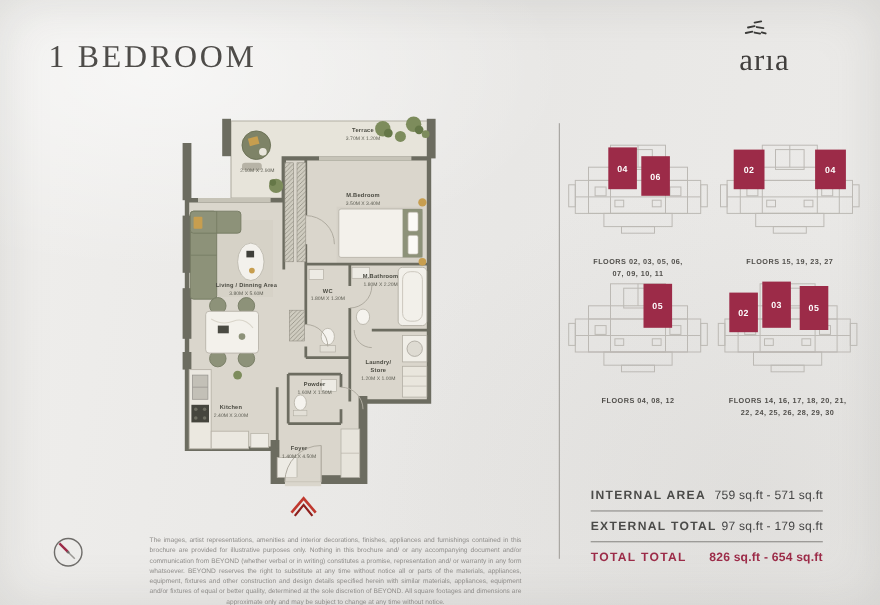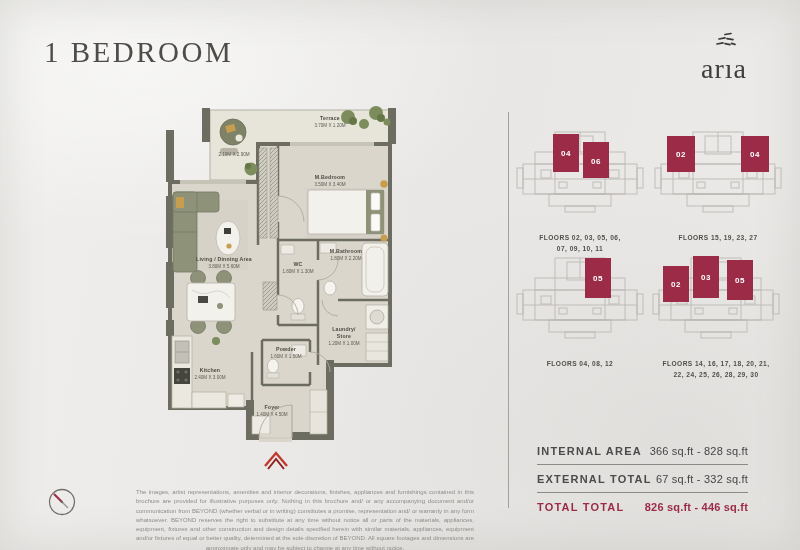--- a/index.html
+++ b/index.html
@@ -14,21 +14,21 @@
       radial-gradient(620px 300px at 18% 12%, rgba(255,255,255,.55), rgba(255,255,255,0) 60%),
       radial-gradient(520px 420px at 86% 82%, rgba(185,183,179,.22), rgba(185,183,179,0) 70%),
       linear-gradient(100deg,#efeeec,#e8e7e5 55%,#ecebe9);
     box-shadow:inset 0 0 46px rgba(118,116,112,.18);
   }
   .page-title{
     position:absolute;left:44px;top:36px;
     font-family:"Liberation Serif",serif;font-size:29px;font-weight:500;
     letter-spacing:2.5px;color:#4e4c49;
   }
-  .brand{position:absolute;left:672px;top:32px;width:104px;text-align:center;}
+  .brand{position:absolute;left:672px;top:18px;width:104px;}
   .brand-word{
     font-family:"Liberation Serif",serif;font-size:28px;color:#413f3d;
     letter-spacing:1px;line-height:1;margin-top:1px;
   }
   .divider{position:absolute;left:508px;top:112px;width:1px;height:396px;background:#a3a19d;}
   .keyplan{position:absolute;text-align:center;}
   .kp-a{left:512px;top:124px;width:136px;}
   .kp-b{left:650px;top:124px;width:136px;}
   .kp-c{left:512px;top:250px;width:136px;}
   .kp-d{left:640px;top:250px;width:152px;}
@@ -352,29 +352,29 @@
     </svg>
     <div class="kp-label">
       <div>FLOORS 14, 16, 17, 18, 20, 21,</div>
       <div>22, 24, 25, 26, 28, 29, 30</div>
     </div>
   </div>
 
   <div class="area-table">
     <div class="area-row sep">
       <span class="area-label">INTERNAL AREA</span>
-      <span class="area-value">366 sq.ft - 828 sq.ft</span>
+      <span class="area-value">759 sq.ft - 571 sq.ft</span>
     </div>
     <div class="area-row sep">
       <span class="area-label">EXTERNAL TOTAL</span>
-      <span class="area-value">67 sq.ft - 332 sq.ft</span>
+      <span class="area-value">97 sq.ft - 179 sq.ft</span>
     </div>
     <div class="area-row total">
       <span class="area-label">TOTAL TOTAL</span>
-      <span class="area-value">826 sq.ft - 446 sq.ft</span>
+      <span class="area-value">826 sq.ft - 654 sq.ft</span>
     </div>
   </div>
 
   <svg class="compass" width="32" height="32" viewBox="0 0 32 32">
     <circle cx="16" cy="16" r="12.5" fill="none" stroke="#6f6d6a" stroke-width="1.3"></circle>
     <line x1="16" y1="16" x2="8" y2="8" stroke="#9c2b48" stroke-width="2.2"></line>
     <line x1="16" y1="16" x2="22" y2="22" stroke="#9a9894" stroke-width="1.4"></line>
     <circle cx="16" cy="16" r="1.2" fill="#6f6d6a"></circle>
   </svg>
   <div class="disclaimer">The images, artist representations, amenities and interior decorations, finishes, appliances and furnishings contained in this brochure are provided for illustrative purposes only. Nothing in this brochure and/ or any accompanying document and/or communication from BEYOND (whether verbal or in writing) constitutes a promise, representation and/ or warranty in any form whatsoever. BEYOND reserves the right to substitute at any time without notice all or parts of the materials, appliances, equipment, fixtures and other construction and design details specified herein with similar materials, appliances, equipment and/or fixtures of equal or better quality, determined at the sole discretion of BEYOND. All square footages and dimensions are approximate only and may be subject to change at any time without notice.</div>

